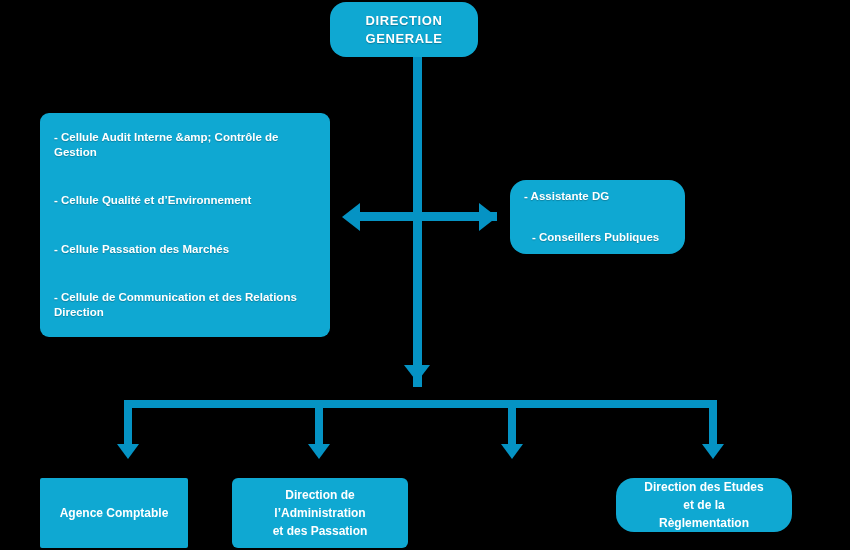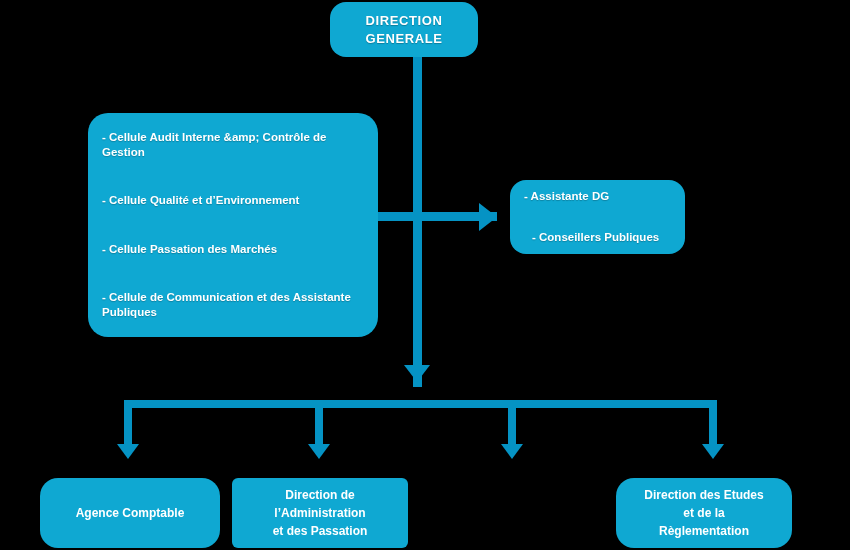--- a/index.html
+++ b/index.html
@@ -118,52 +118,52 @@
   <div class="conn" style="left:508px; top:400px; width:8px; height:46px;"></div>
   <div class="arrow arrow-down small" style="left:501px; top:444px;"></div>
 
   <div class="conn" style="left:709px; top:400px; width:8px; height:46px;"></div>
   <div class="arrow arrow-down small" style="left:702px; top:444px;"></div>
 
   <div class="node center" style="left:330px; top:2px; width:148px; height:55px; border-radius:16px;">
     <div class="node-title">DIRECTION GENERALE</div>
   </div>
 
-  <div class="node" style="left:40px; top:113px; width:290px; height:224px; border-radius:20px;margin-left:48px;">
+  <div class="node" style="left:40px; top:113px; width:290px; height:224px; border-radius:9px;">
     <div class="bullet-list">
       <div class="bullet">- Cellule Audit Interne &amp;amp; Contrôle de Gestion</div>
       <div class="bullet">- Cellule Qualité et d’Environnement</div>
       <div class="bullet">- Cellule Passation des Marchés</div>
-      <div class="bullet">- Cellule de Communication et des Assistante Publiques</div>
+      <div class="bullet">- Cellule de Communication et des Relations Direction</div>
     </div>
   </div>
 
   <div class="node" style="left:510px; top:180px; width:175px; height:74px; border-radius:16px;">
     <div class="bullet-list compact">
       <div class="bullet">- Assistante DG</div>
       <div class="bullet indent">- Conseillers Publiques</div>
     </div>
   </div>
 
-  <div class="node center" style="left:40px; top:478px; width:180px; height:70px; border-radius:18px;">
+  <div class="node center" style="left:40px; top:478px; width:148px; height:70px; border-radius:2px;">
     <div class="node-multiline">
       <div>Agence Comptable</div>
     </div>
   </div>
 
   <div class="node center" style="left:232px; top:478px; width:176px; height:70px; border-radius:6px;">
     <div class="node-multiline">
       <div>Direction de</div>
       <div>l’Administration</div>
       <div>et des Passation</div>
     </div>
   </div>
 
 
-  <div class="node center" style="left:616px; top:478px; width:176px; height:70px; border-radius:18px;">
+  <div class="node center" style="left:616px; top:478px; width:176px; height:54px; border-radius:18px;">
     <div class="node-multiline">
       <div>Direction des Etudes</div>
       <div>et de la</div>
       <div>Règlementation</div>
     </div>
   </div>
 
 </div>
 
 </body></html>

